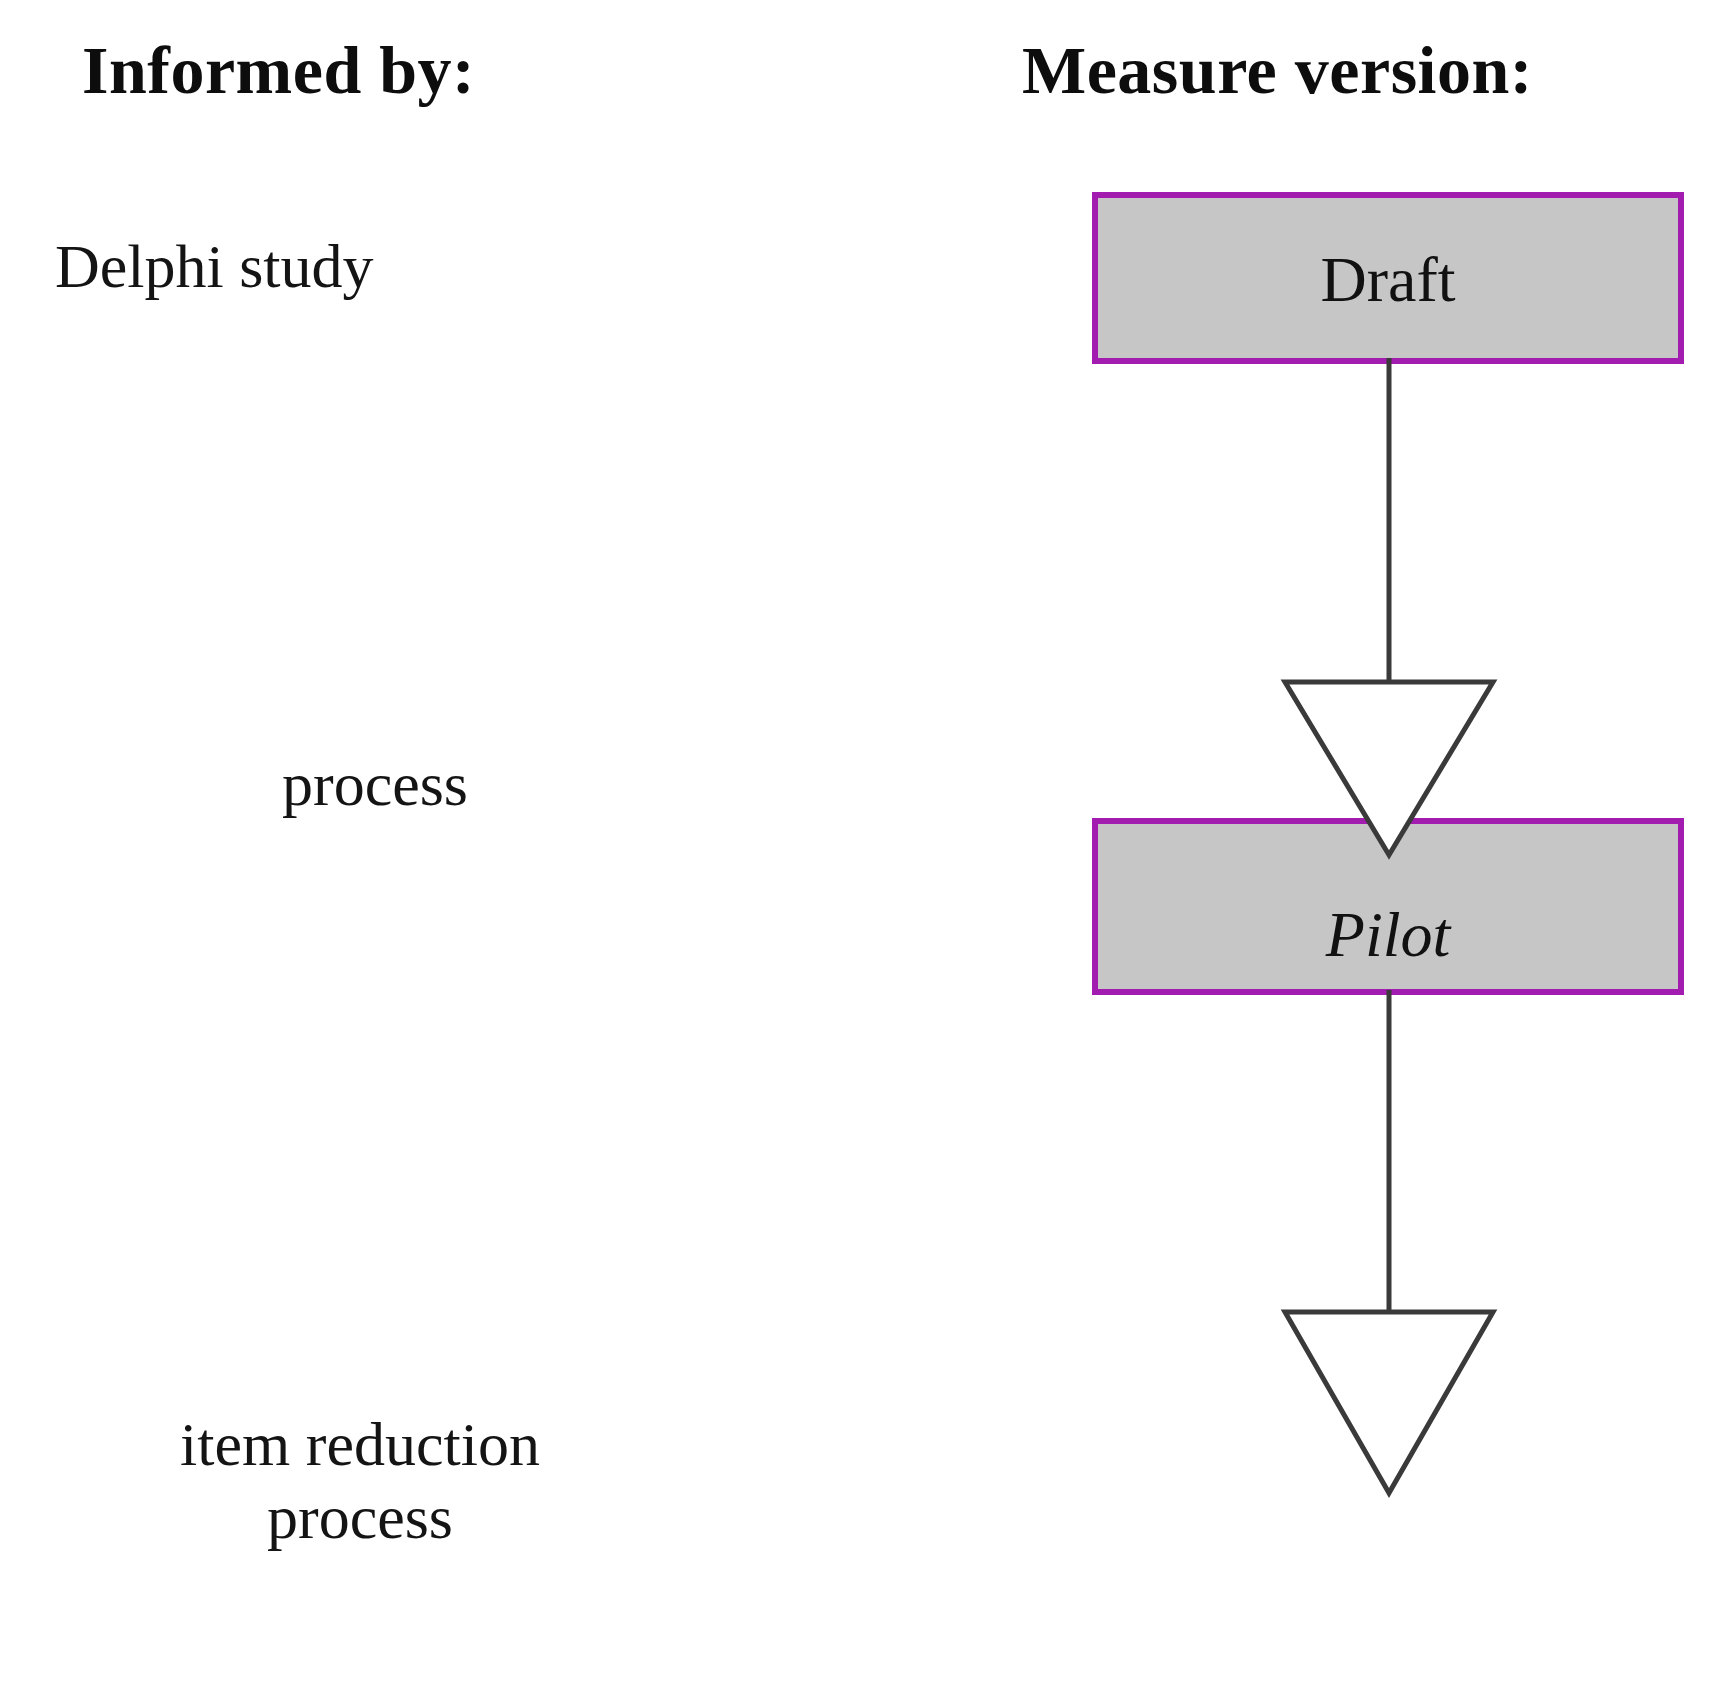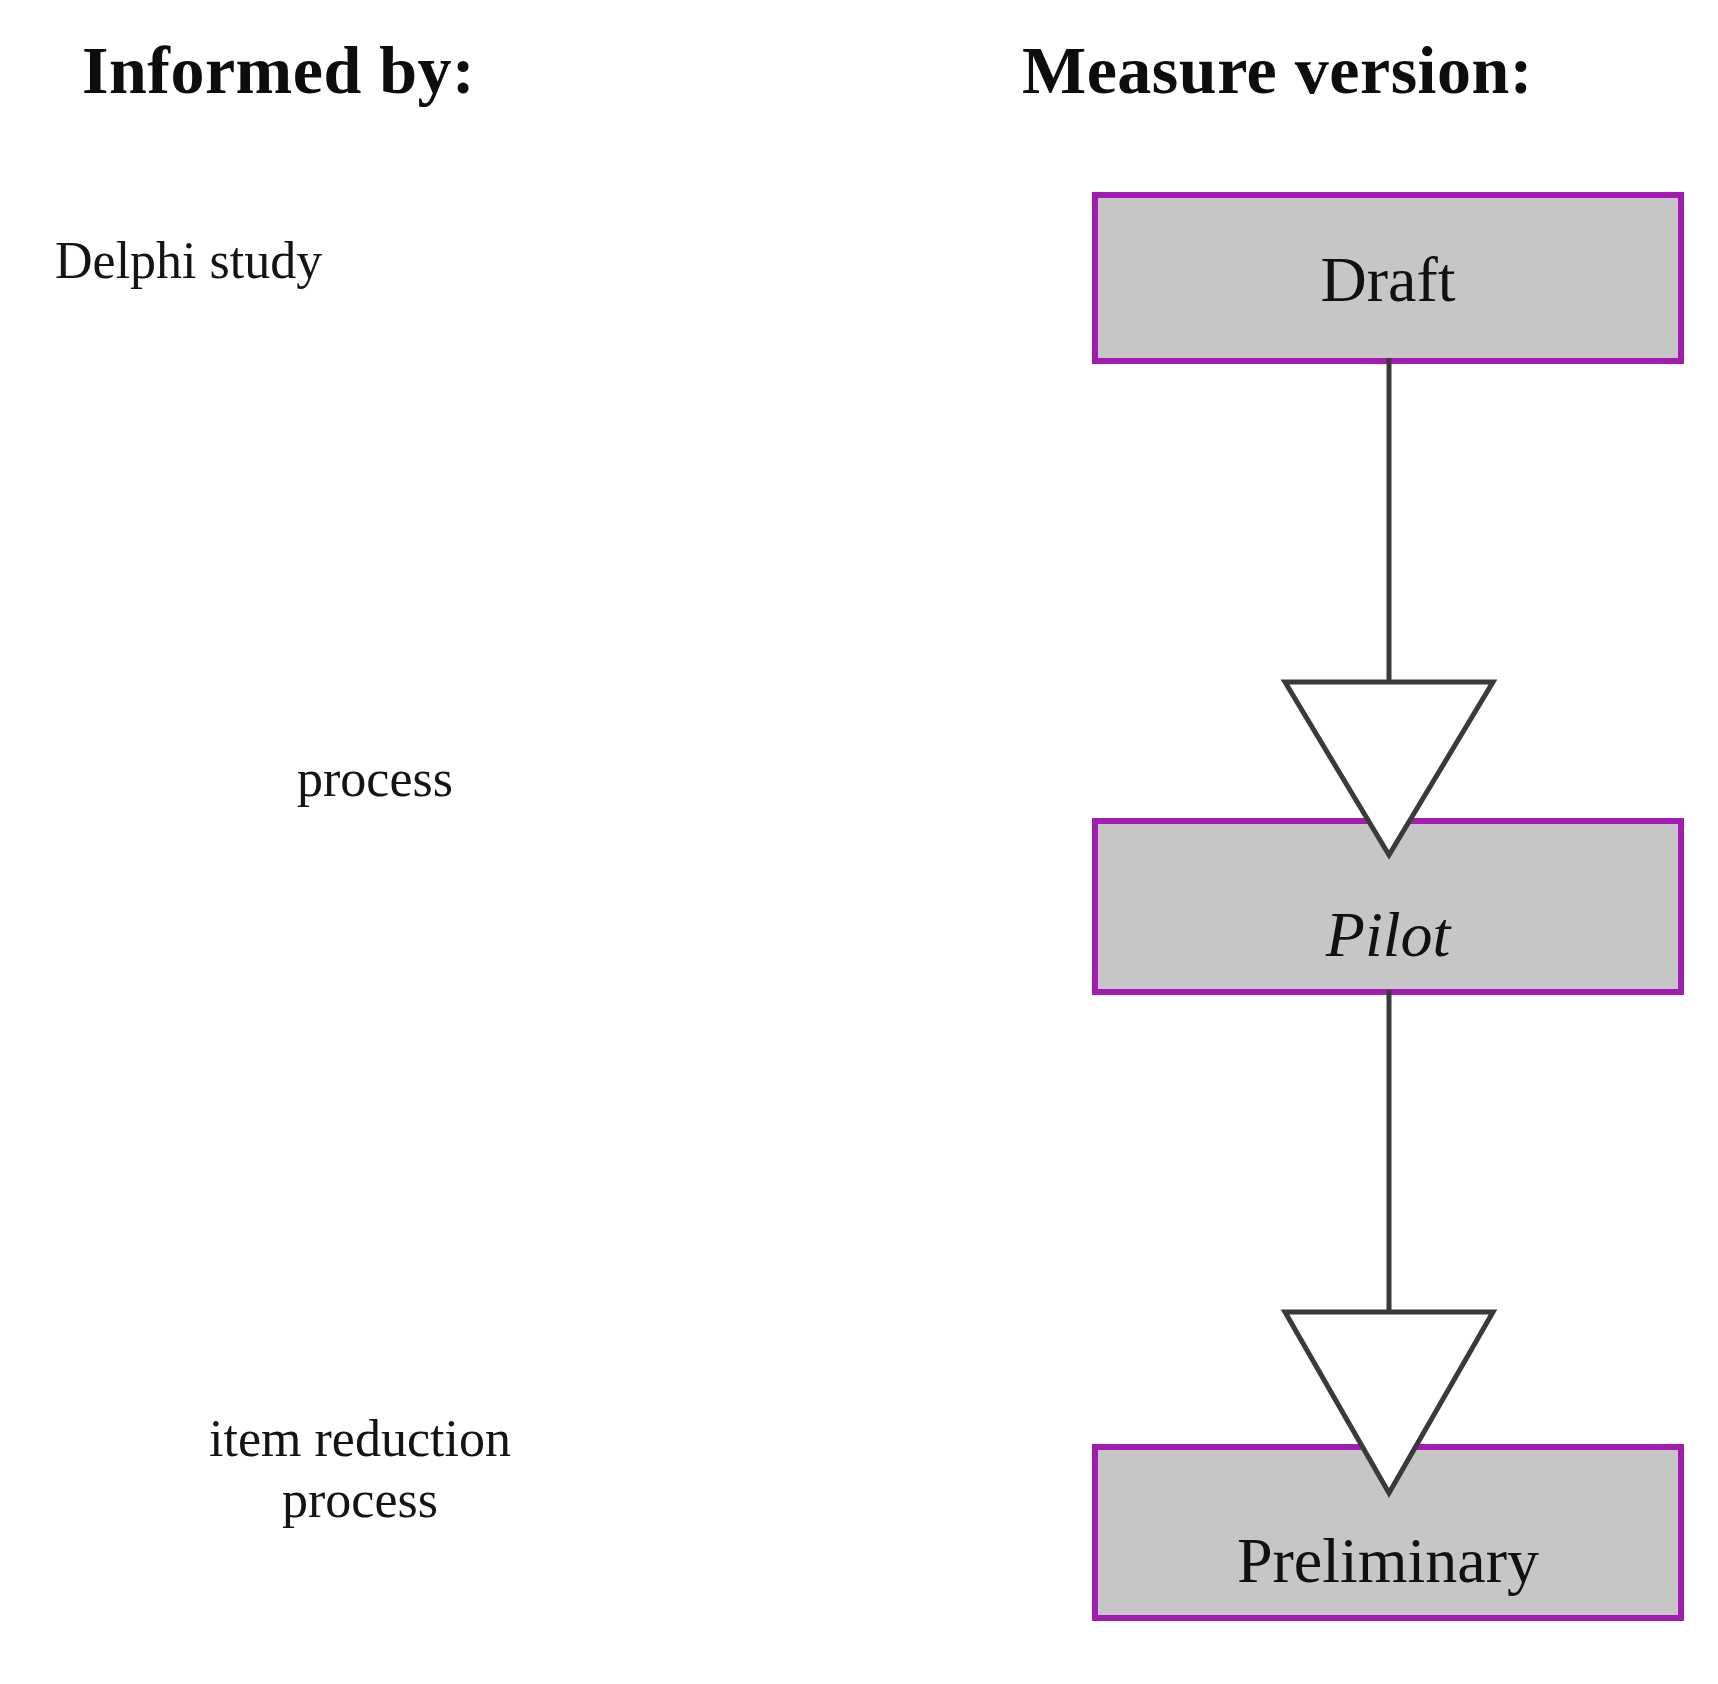--- a/index.html
+++ b/index.html
@@ -28,21 +28,21 @@
     letter-spacing: 0.5px;
     white-space: nowrap;
     color: #0d0d0d;
   }
   #header-informed-by { left: 58px;  top: 36px; margin-left: 24px; }
   #header-measure-version { left: 1022px; top: 36px; }
 
   
   .informant {
     position: absolute;
-    font-size: 52px;
+    font-size: 62px;
     line-height: 1.18;
     color: #141414;
   }
   .informant.left-align { text-align: left; }
   .informant.center-align { text-align: center; }
 
   #informant-0 { left: 55px;  top: 230px;  width: 640px; }
   #informant-1 { left: 55px;  top: 748px;  width: 640px; }
   #informant-2 { left: 25px;  top: 1408px; width: 670px; }
 
@@ -107,23 +107,20 @@
   </div>
 
   <div class="flow-box" id="flow-box-0">
     <span class="box-label">Draft</span>
   </div>
 
   <div class="flow-box" id="flow-box-1">
     <span class="box-label">Pilot</span>
   </div>
 
-  <div class="flow-box" id="flow-box-2">
-    <span class="box-label">Preliminary</span>
-  </div>
 
   <svg class="connector" id="connector-0" viewBox="0 0 246 502">
     <line x1="121" y1="0" x2="121" y2="326" stroke="#3a3a3a" stroke-width="5"></line>
     <polygon points="17,324 225,324 121,497" fill="#ffffff" stroke="#3a3a3a" stroke-width="5" stroke-linejoin="miter"></polygon>
   </svg>
 
   <svg class="connector" id="connector-1" viewBox="0 0 246 508">
     <line x1="121" y1="0" x2="121" y2="324" stroke="#3a3a3a" stroke-width="5"></line>
     <polygon points="17,322 225,322 121,503" fill="#ffffff" stroke="#3a3a3a" stroke-width="5" stroke-linejoin="miter"></polygon>
   </svg>

